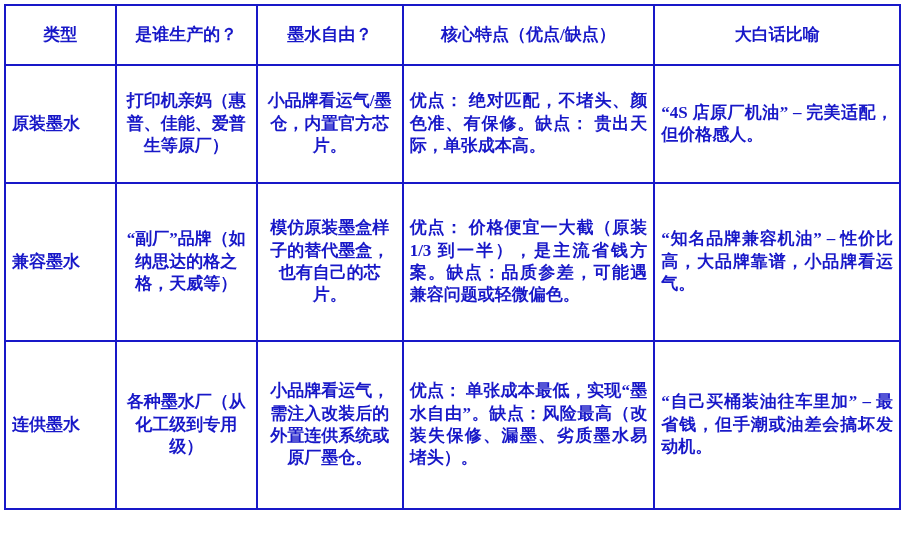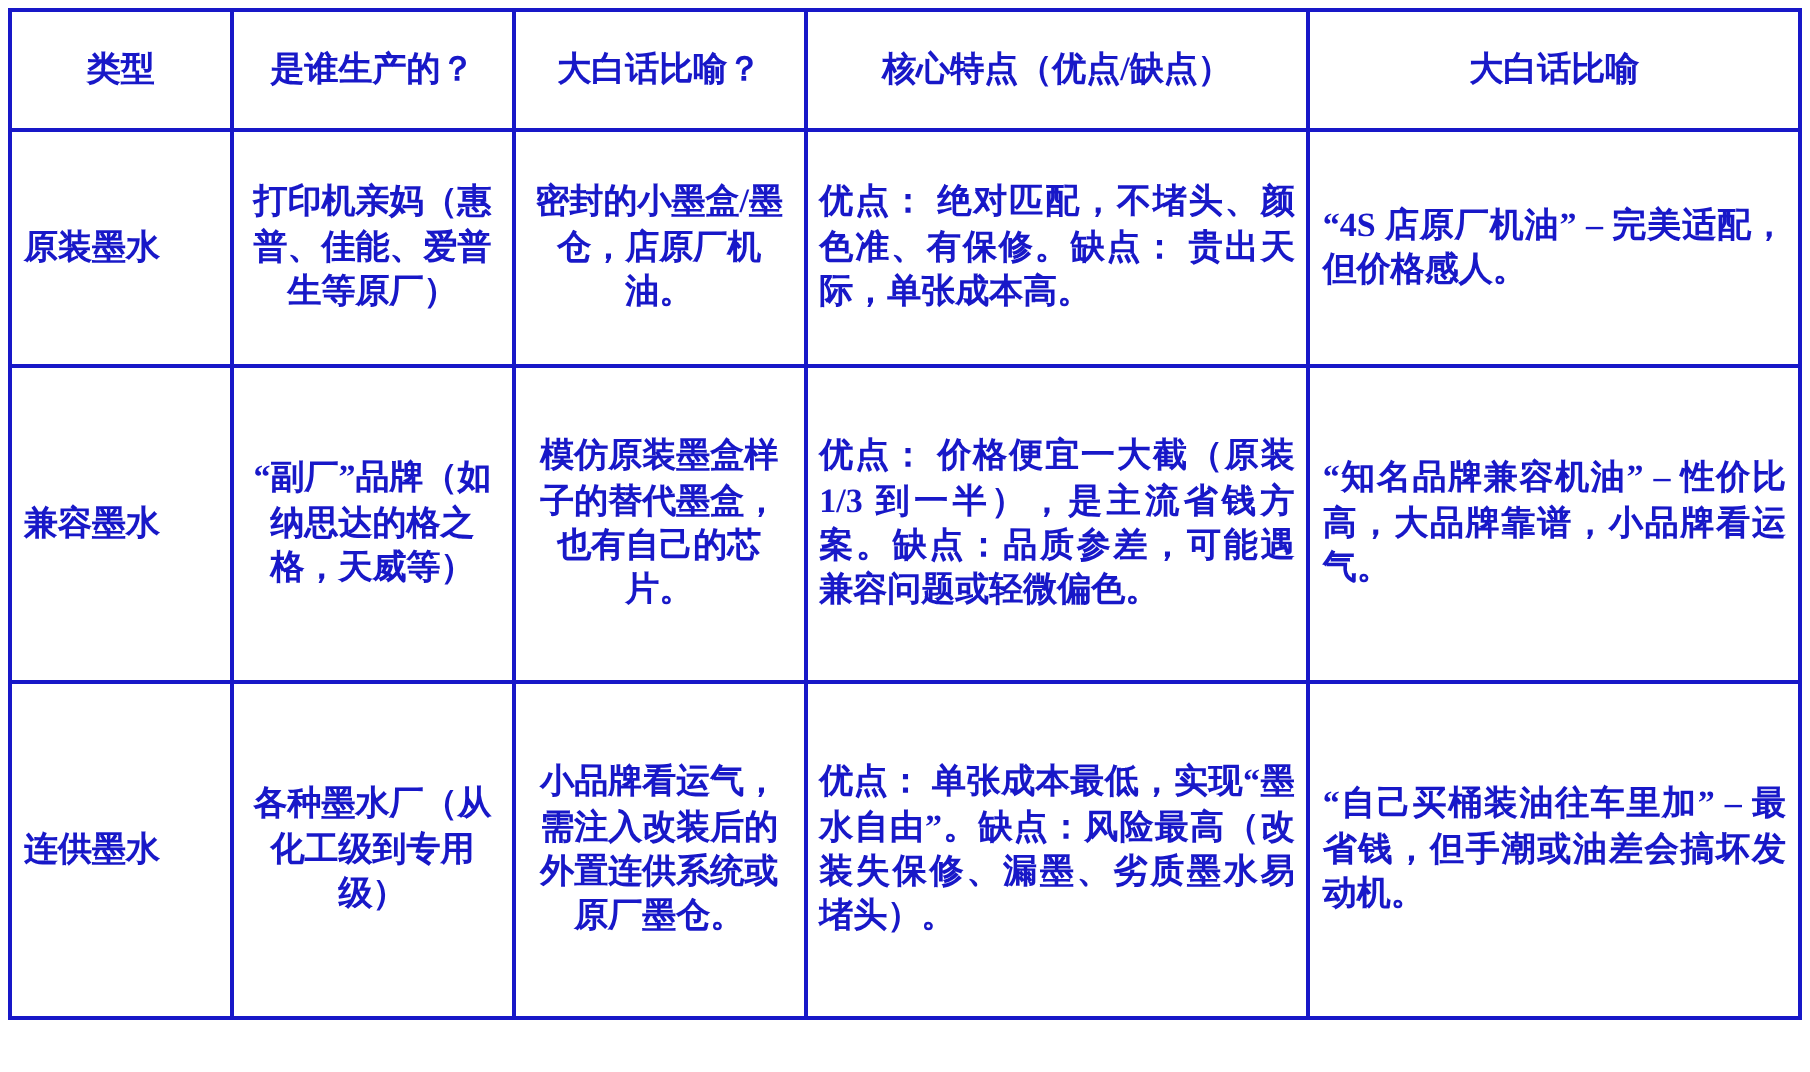--- a/index.html
+++ b/index.html
@@ -69,28 +69,28 @@
       <col class="col1">
         <col class="col2">
         <col class="col3">
         <col class="col4">
         <col class="col5">
     </colgroup>
     <tbody>
       <tr>
         <td class="hdr">类型</td>
         <td class="hdr">是谁生产的？</td>
-        <td class="hdr">大白话比喻？</td>
+        <td class="hdr">墨水自由？</td>
         <td class="hdr">核心特点（优点/缺点）</td>
         <td class="hdr">大白话比喻</td>
       </tr>
       <tr class="r1">
         <td class="rowlabel">原装墨水</td>
         <td class="cell-center">打印机亲妈（惠普、佳能、爱普生等原厂）</td>
-        <td class="cell-center">密封的小墨盒/墨仓，店原厂机油。</td>
+        <td class="cell-center">小品牌看运气/墨仓，内置官方芯片。</td>
         <td class="cell-just">优点： 绝对匹配，不堵头、颜色准、有保修。缺点： 贵出天际，单张成本高。</td>
         <td class="cell-just">“4S 店原厂机油” – 完美适配，但价格感人。</td>
       </tr>
       <tr class="r2">
         <td class="rowlabel">兼容墨水</td>
         <td class="cell-center">“副厂”品牌（如纳思达的格之格，天威等）</td>
         <td class="cell-center">模仿原装墨盒样子的替代墨盒，也有自己的芯片。</td>
         <td class="cell-just">优点： 价格便宜一大截（原装 1/3 到一半），是主流省钱方案。缺点：品质参差，可能遇兼容问题或轻微偏色。</td>
         <td class="cell-just">“知名品牌兼容机油” – 性价比高，大品牌靠谱，小品牌看运气。</td>
       </tr>

